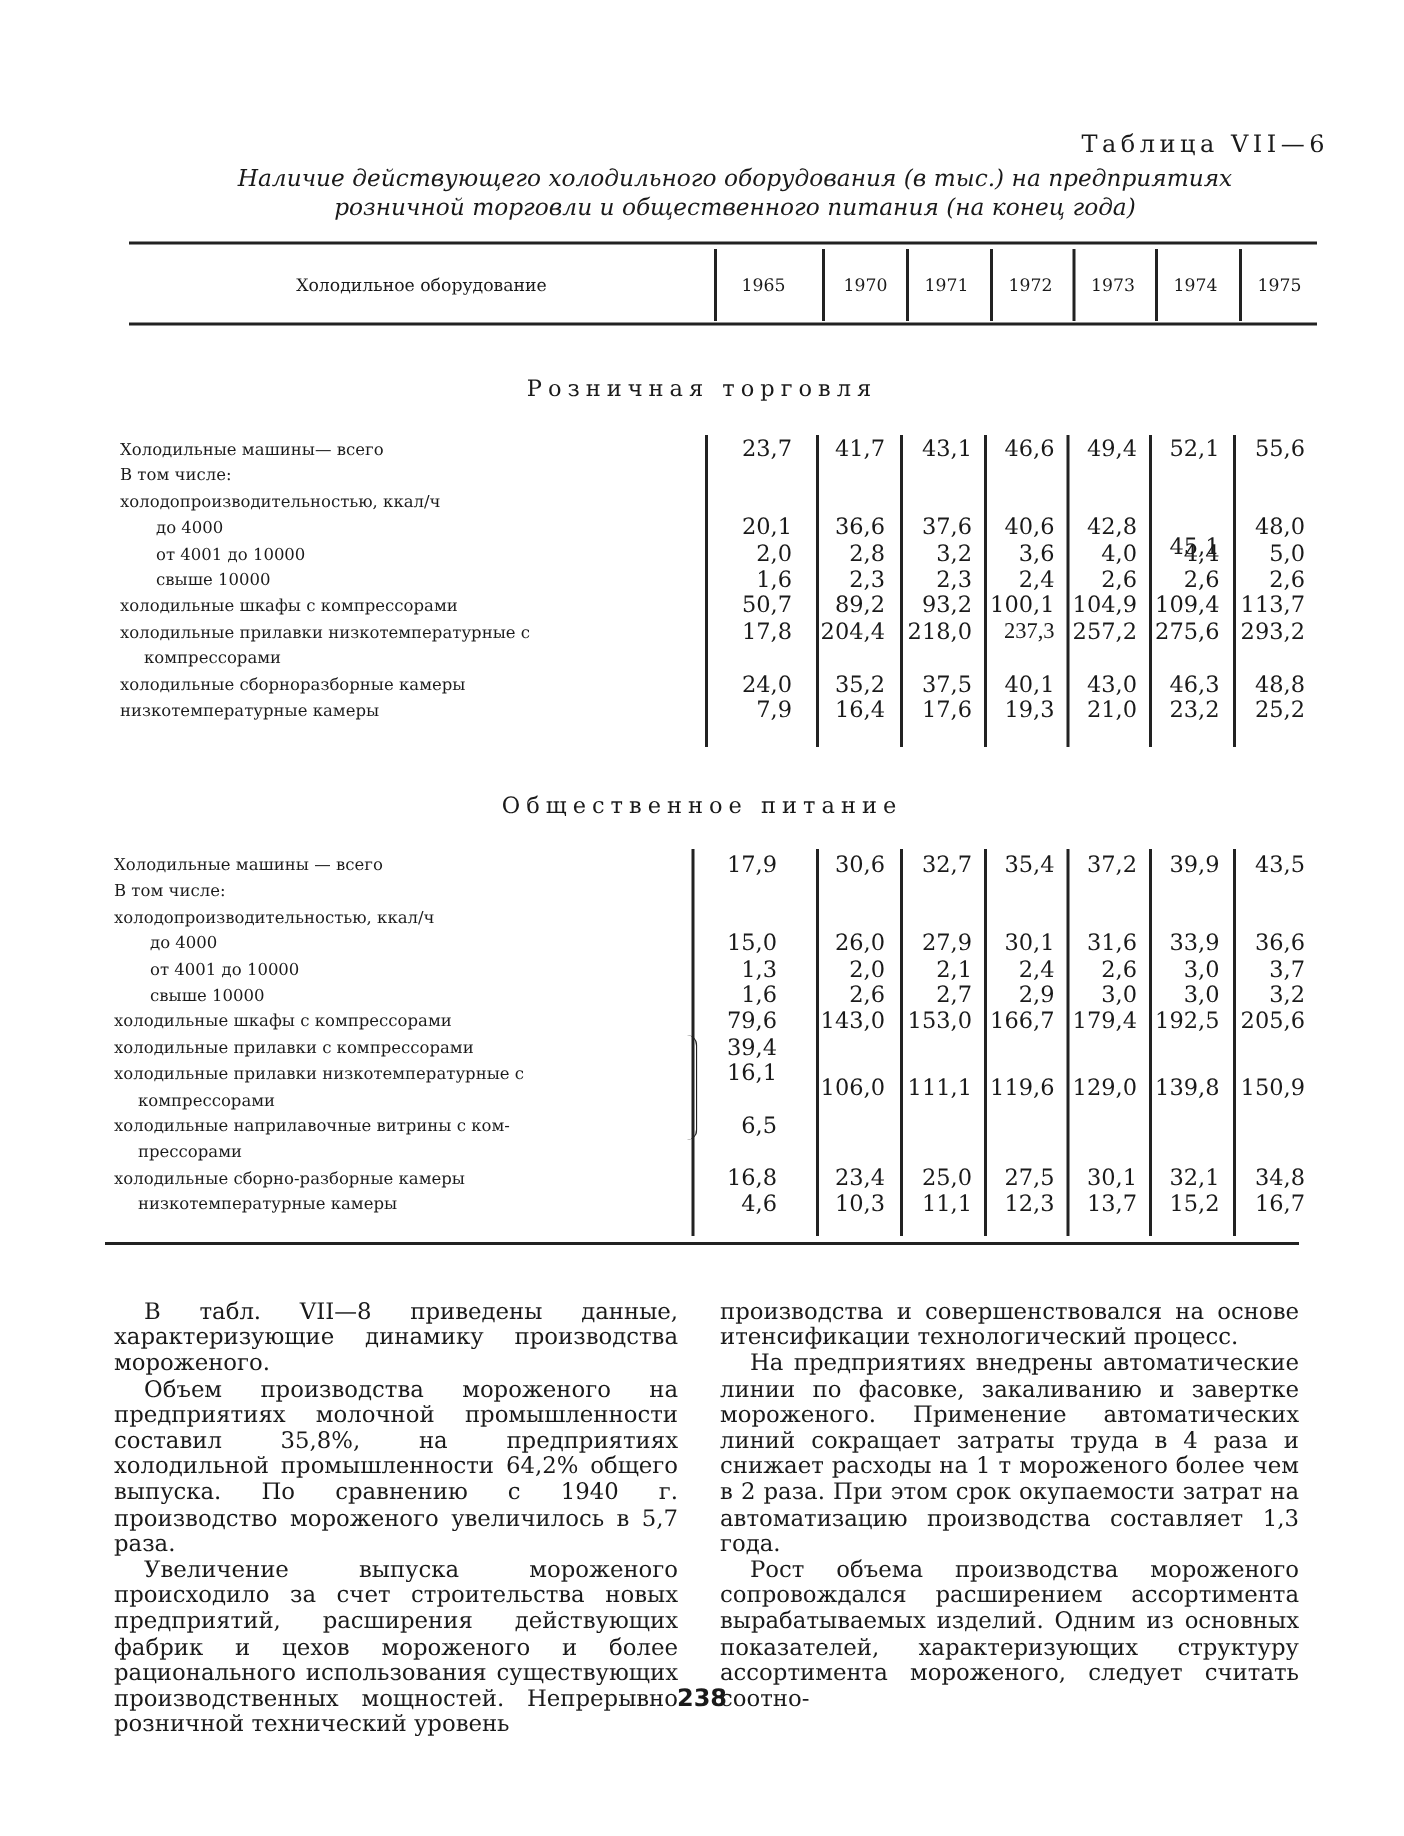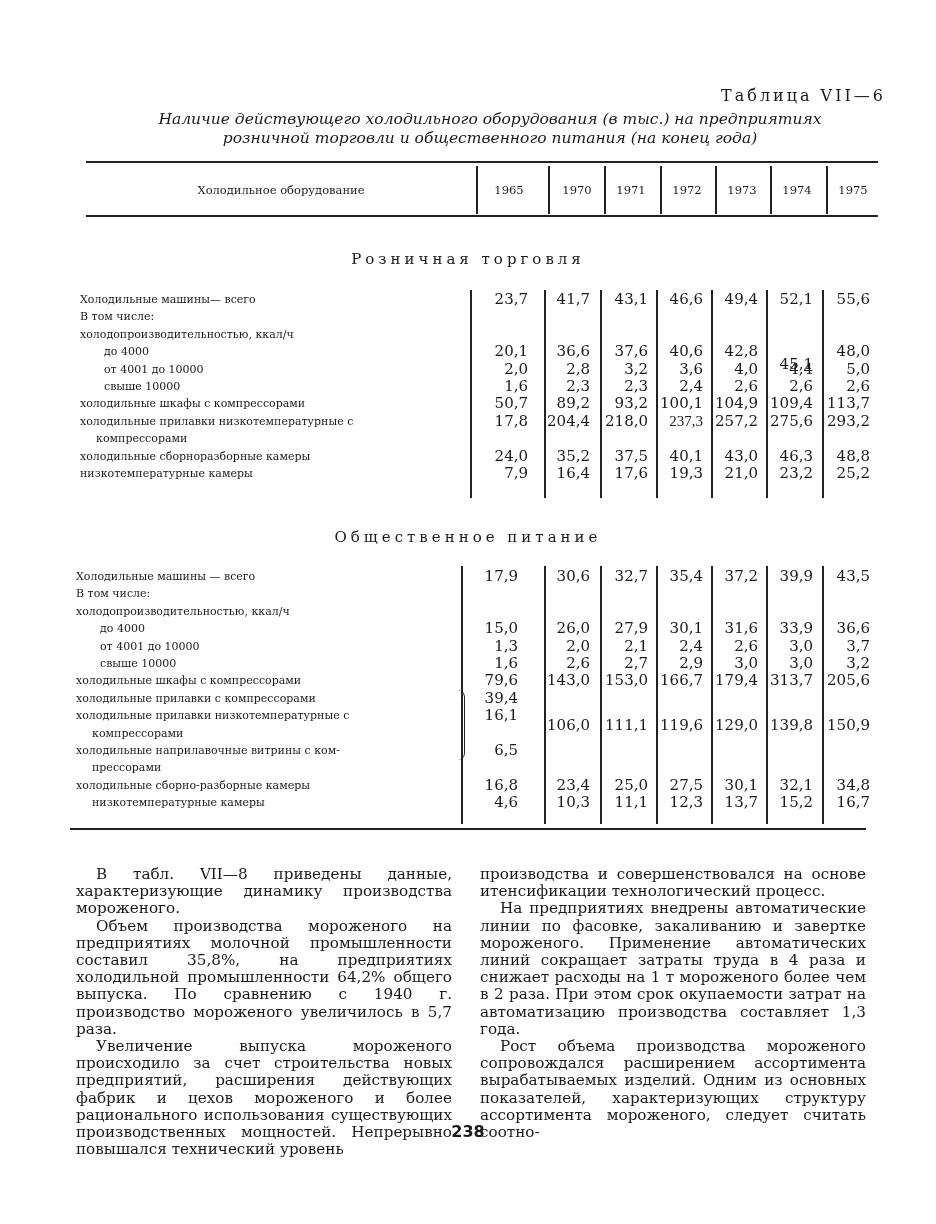--- a/index.html
+++ b/index.html
@@ -165,21 +165,21 @@
     <div class="cell" style="left: 643px; width: 60px; top: 655px;">2,9</div>
     <div class="cell" style="left: 698px; width: 60px; top: 655px;">3,0</div>
     <div class="cell" style="left: 753px; width: 60px; top: 655px;">3,0</div>
     <div class="cell" style="left: 810px; width: 60px; top: 655px;">3,2</div>
     <div class="row-label" style="left: 76px; top: 672.4px;">холодильные шкафы с компрессорами</div>
     <div class="cell" style="left: 458px; width: 60px; top: 672.4px;">79,6</div>
     <div class="cell" style="left: 530px; width: 60px; top: 672.4px;">143,0</div>
     <div class="cell" style="left: 588px; width: 60px; top: 672.4px;">153,0</div>
     <div class="cell" style="left: 643px; width: 60px; top: 672.4px;">166,7</div>
     <div class="cell" style="left: 698px; width: 60px; top: 672.4px;">179,4</div>
-    <div class="cell" style="left: 753px; width: 60px; top: 672.4px;">313,7</div>
+    <div class="cell" style="left: 753px; width: 60px; top: 672.4px;">192,5</div>
     <div class="cell" style="left: 810px; width: 60px; top: 672.4px;">205,6</div>
     <div class="row-label" style="left: 76px; top: 689.8px;">холодильные прилавки с компрессорами</div>
     <div class="cell" style="left: 458px; width: 60px; top: 689.8px;">39,4</div>
     <div class="row-label" style="left: 76px; top: 707.2px;">холодильные прилавки низкотемпературные с</div>
     <div class="cell" style="left: 458px; width: 60px; top: 707.2px;">16,1</div>
     <div class="row-label" style="left: 92px; top: 724.6px;">компрессорами</div>
     <div class="row-label" style="left: 76px; top: 742px;">холодильные наприлавочные витрины с ком-</div>
     <div class="cell" style="left: 458px; width: 60px; top: 742px;">6,5</div>
     <div class="row-label" style="left: 92px; top: 759.4px;">прессорами</div>
     <div class="row-label" style="left: 76px; top: 776.8px;">холодильные сборно-разборные камеры</div>
@@ -205,21 +205,21 @@
     <div class="cell" style="left: 698px; width: 60px; top: 716.6px;">129,0</div>
     <div class="cell" style="left: 753px; width: 60px; top: 716.6px;">139,8</div>
     <div class="cell" style="left: 810px; width: 60px; top: 716.6px;">150,9</div>
   </div>
 
 <div class="hr" style="top:828px;height:1.5px;left:70px;width:796px;"></div>
 
 <div class="col" id="left-col" style="left:76px;top:866px;width:376px;">
     <p>В табл. VII—8 приведены данные, характеризующие динамику производства мороженого.</p>
     <p>Объем производства мороженого на предприятиях молочной промышленности составил 35,8%, на предприятиях холодильной промышленности 64,2% общего выпуска. По сравнению с 1940 г. производство мороженого увеличилось в 5,7 раза.</p>
-    <p>Увеличение выпуска мороженого происходило за счет строительства новых предприятий, расширения действующих фабрик и цехов мороженого и более рационального использования существующих производственных мощностей. Непрерывно повышался технический уровень</p>
+    <p>Увеличение выпуска мороженого происходило за счет строительства новых предприятий, расширения действующих фабрик и цехов мороженого и более рационального использования существующих производственных мощностей. Непрерывно розничной технический уровень</p>
   </div>
 <div class="col" id="right-col" style="left:480px;top:866px;width:386px;">
     <p style="text-indent: 0px;">производства и совершенствовался на основе итенсификации технологический процесс.</p>
     <p>На предприятиях внедрены автоматические линии по фасовке, закаливанию и завертке мороженого. Применение автоматических линий сокращает затраты труда в 4 раза и снижает расходы на 1 т мороженого более чем в 2 раза. При этом срок окупаемости затрат на автоматизацию производства составляет 1,3 года.</p>
     <p>Рост объема производства мороженого сопровождался расширением ассортимента вырабатываемых изделий. Одним из основных показателей, характеризующих структуру ассортимента мороженого, следует считать соотно-</p>
   </div>
 
 <div class="pagenum">238</div>
 
 </body></html>

